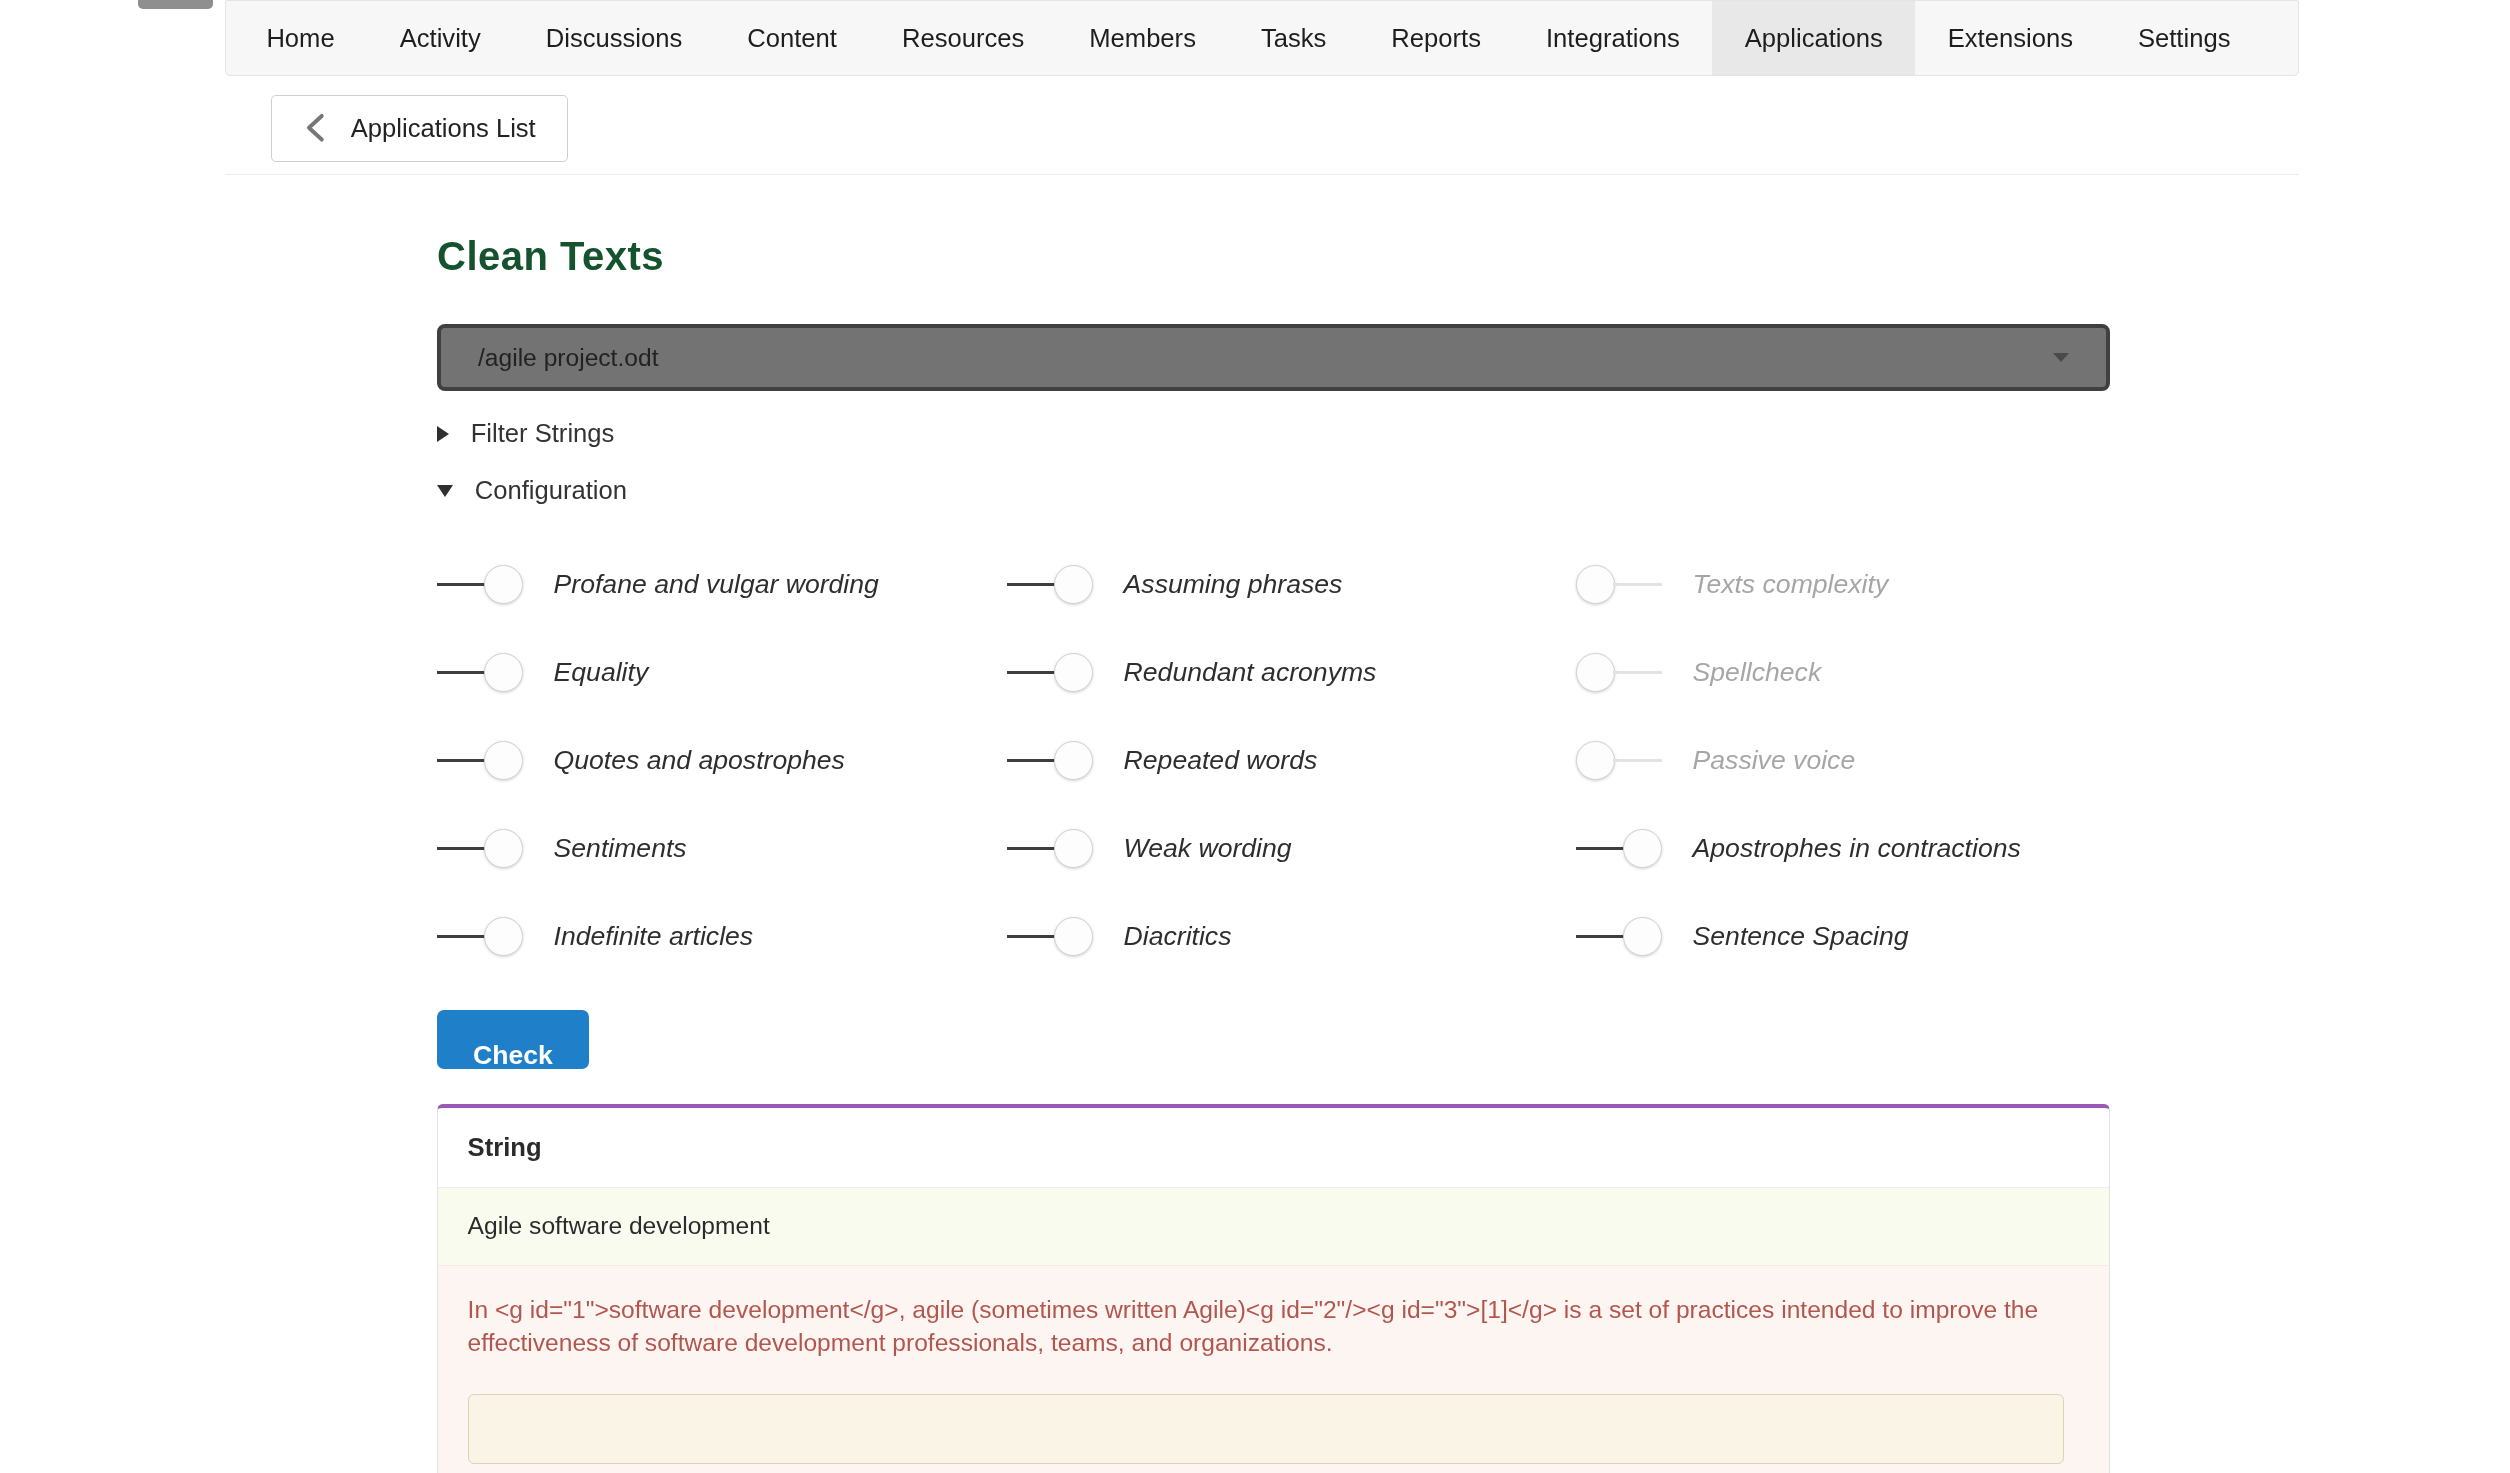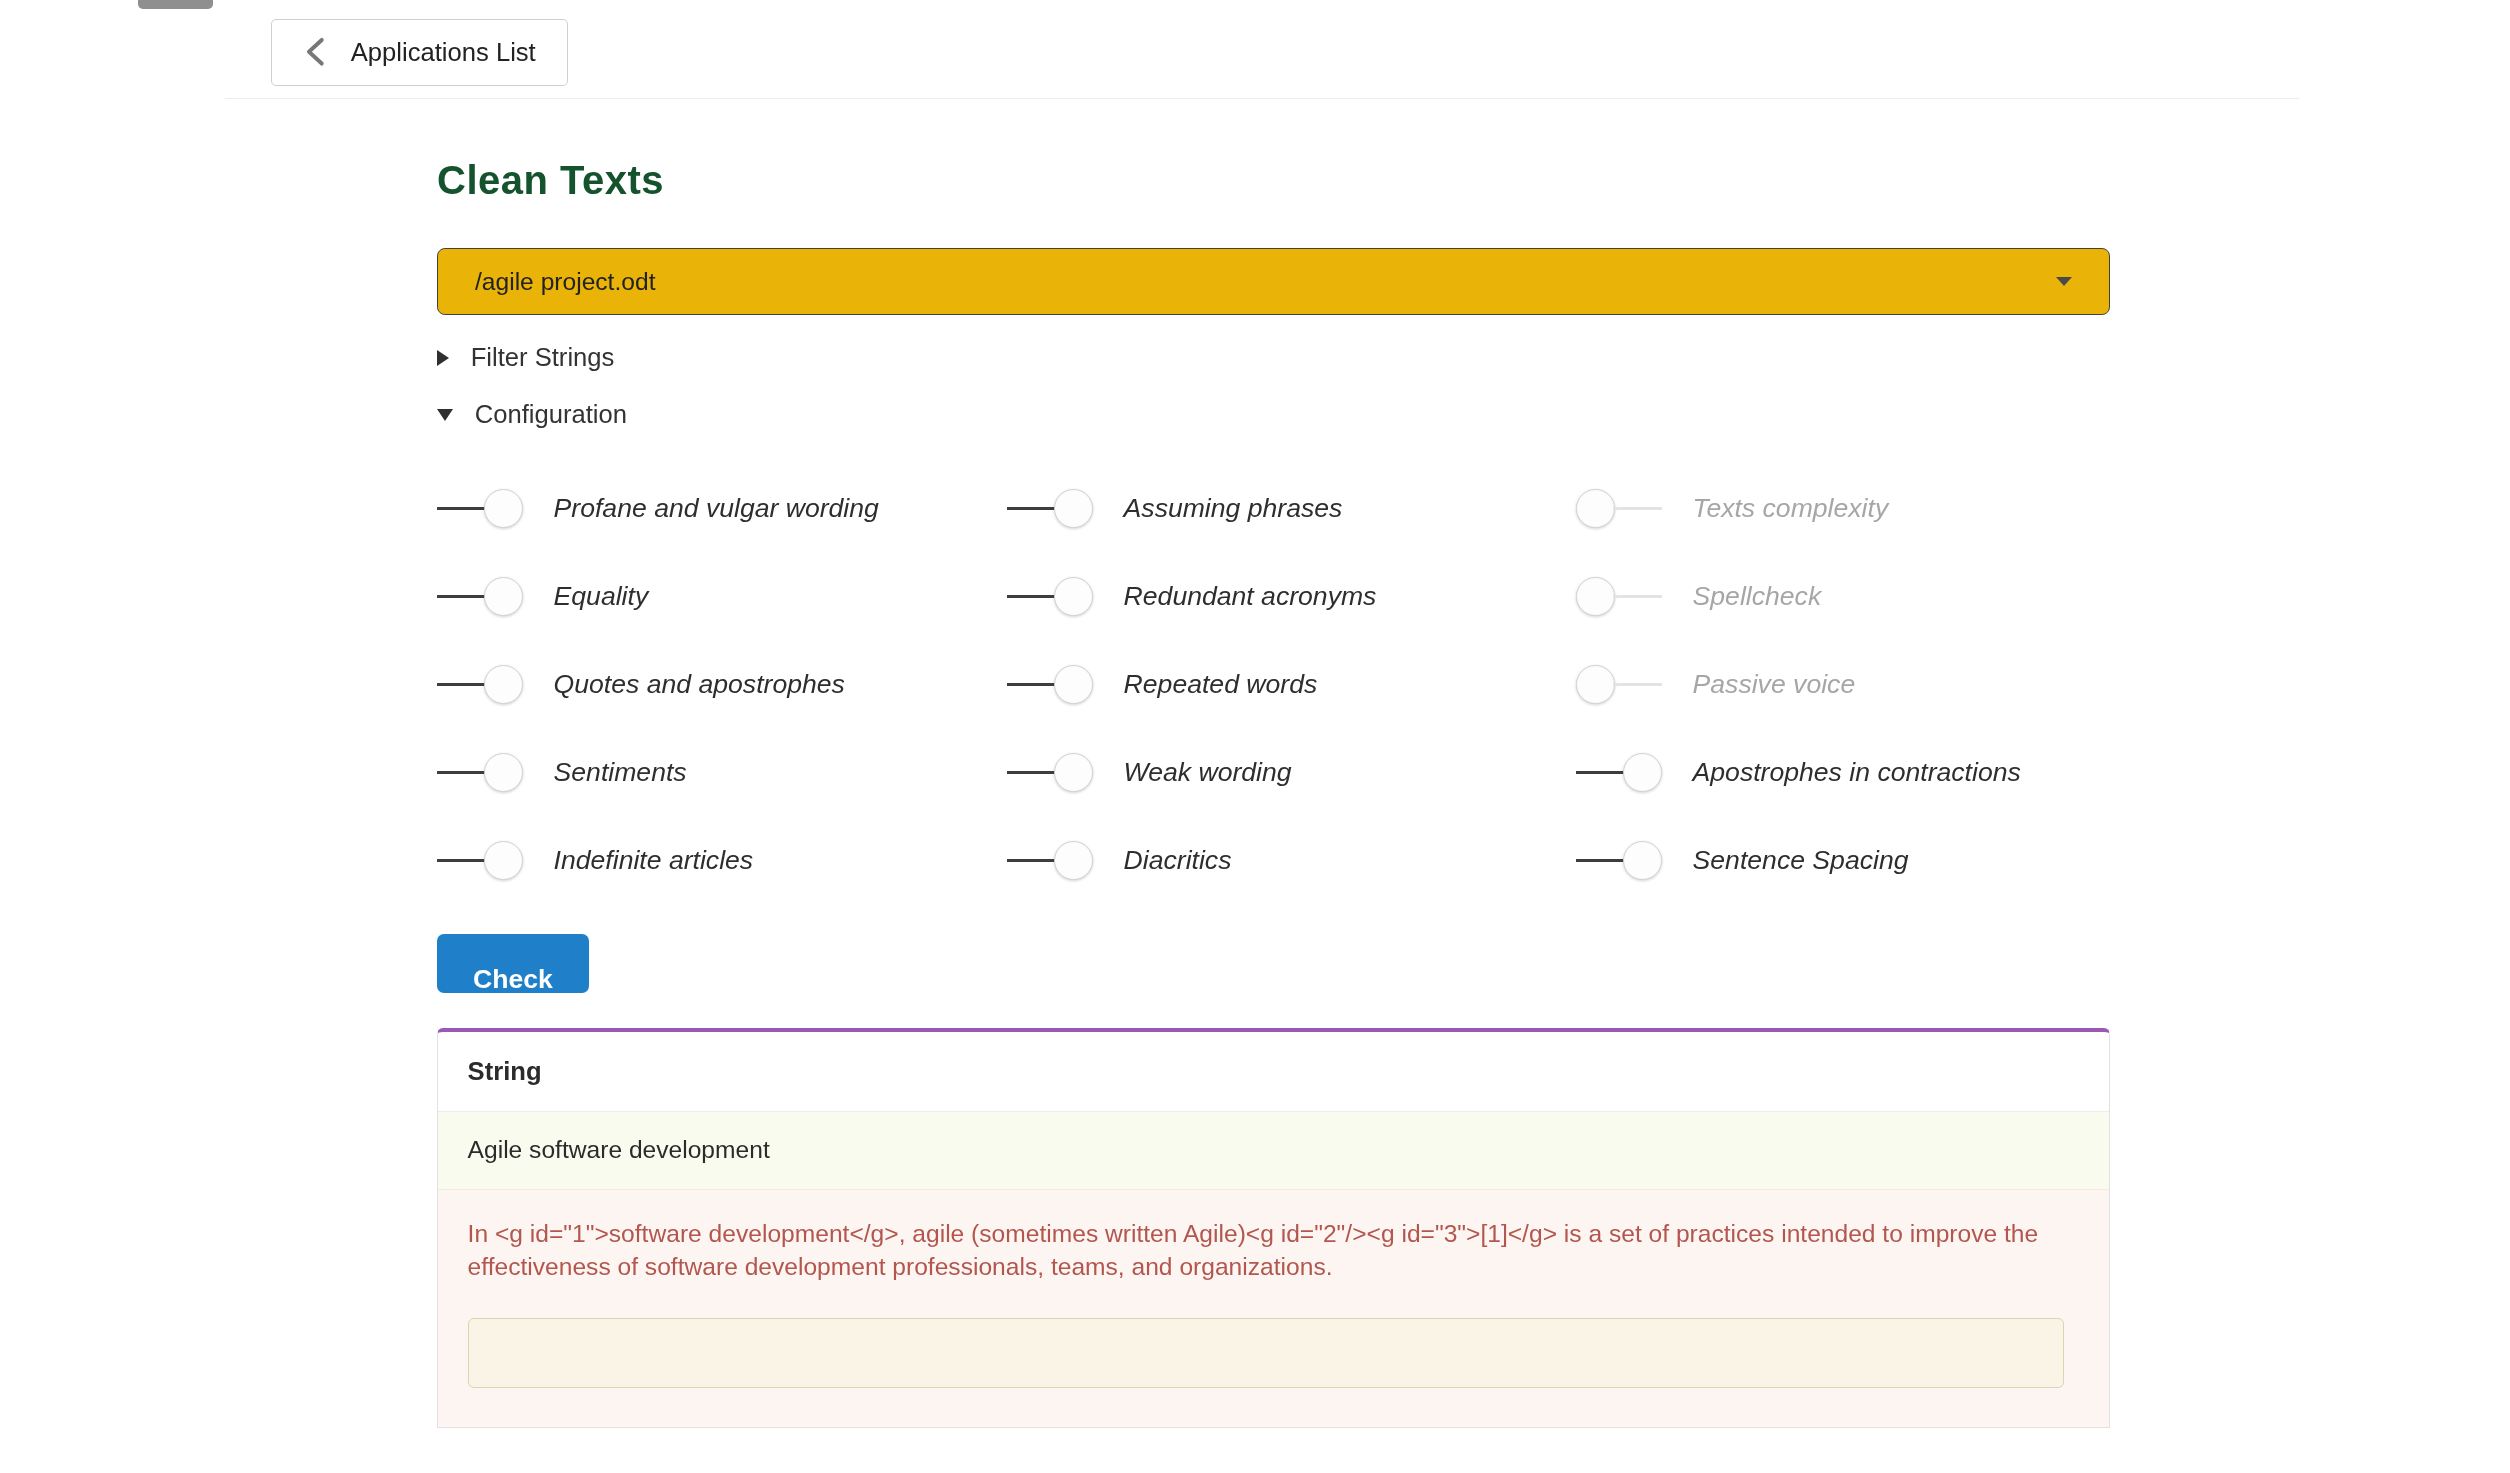--- a/index.html
+++ b/index.html
@@ -24,22 +24,22 @@
               padding:0 31.5px; background:#fff; border:1px solid #cfcfcf;
               border-radius:4.9px; font-size:25.6px; color:#222; cursor:pointer;
               font-family:"Liberation Sans", sans-serif; }
   .divider { margin-top:12.8px; border-top:1px solid #ececec; }
 
   
   .content { padding-left:212px; }
   h1.page-title { margin-top:59px; font-size:40px; font-weight:bold; color:#14532d;
                   letter-spacing:0.5px; }
 
-  .select { margin-top:45px; width:1673px; height:67px; border:1px solid #404040;
-            border-radius:7.9px; background:#eab308; display:flex; align-items:center;
+  .select { margin-top:45px; width:1673px; height:67px; border:4px solid #404040;
+            border-radius:7.9px; background:#737373; display:flex; align-items:center;
             justify-content:space-between; padding:0 37px; font-size:24.6px; color:#222;
             cursor:pointer; }
   .caret-down { width:0; height:0; border-left:8.9px solid transparent;
                 border-right:8.9px solid transparent; border-top:9.9px solid #4a4a4a; }
 
   .section-toggle { display:flex; align-items:center; gap:21.7px; margin-top:28px;
                     font-size:25.6px; color:#333; cursor:pointer; width:max-content; }
   .tri-right { width:0; height:0; border-top:8.9px solid transparent;
                border-bottom:8.9px solid transparent; border-left:12.8px solid #2f2f2f; }
   .tri-down  { width:0; height:0; border-left:8.9px solid transparent;
@@ -79,20 +79,34 @@
                  padding:33px 29.6px 35px 51px; display:flex; gap:43px;
                  font-size:23.6px; color:#56524a; }
 </style>
 </head>
 <body>
 
 <div class="artifact-strip"></div>
 
 <div class="page">
 
+  <nav class="topnav">
+    <div class="nav-item" data-state="normal">Home</div>
+    <div class="nav-item" data-state="normal">Activity</div>
+    <div class="nav-item" data-state="normal">Discussions</div>
+    <div class="nav-item" data-state="normal">Content</div>
+    <div class="nav-item" data-state="normal">Resources</div>
+    <div class="nav-item" data-state="normal">Members</div>
+    <div class="nav-item" data-state="normal">Tasks</div>
+    <div class="nav-item" data-state="normal">Reports</div>
+    <div class="nav-item" data-state="normal">Integrations</div>
+    <div class="nav-item" data-state="active">Applications</div>
+    <div class="nav-item" data-state="normal">Extensions</div>
+    <div class="nav-item" data-state="normal">Settings</div>
+  </nav>
 
   <div class="back-row">
     <button class="back-btn">
       <span style="display:inline-flex;">
         <svg width="21.7" height="31.5" viewBox="0 0 22 32">
             <polyline points="18,4 5,16 18,28" fill="none" stroke="#777" stroke-width="4" stroke-linecap="round" stroke-linejoin="round"></polyline>
           </svg>
       </span>
       <span>Applications List</span>
     </button>

